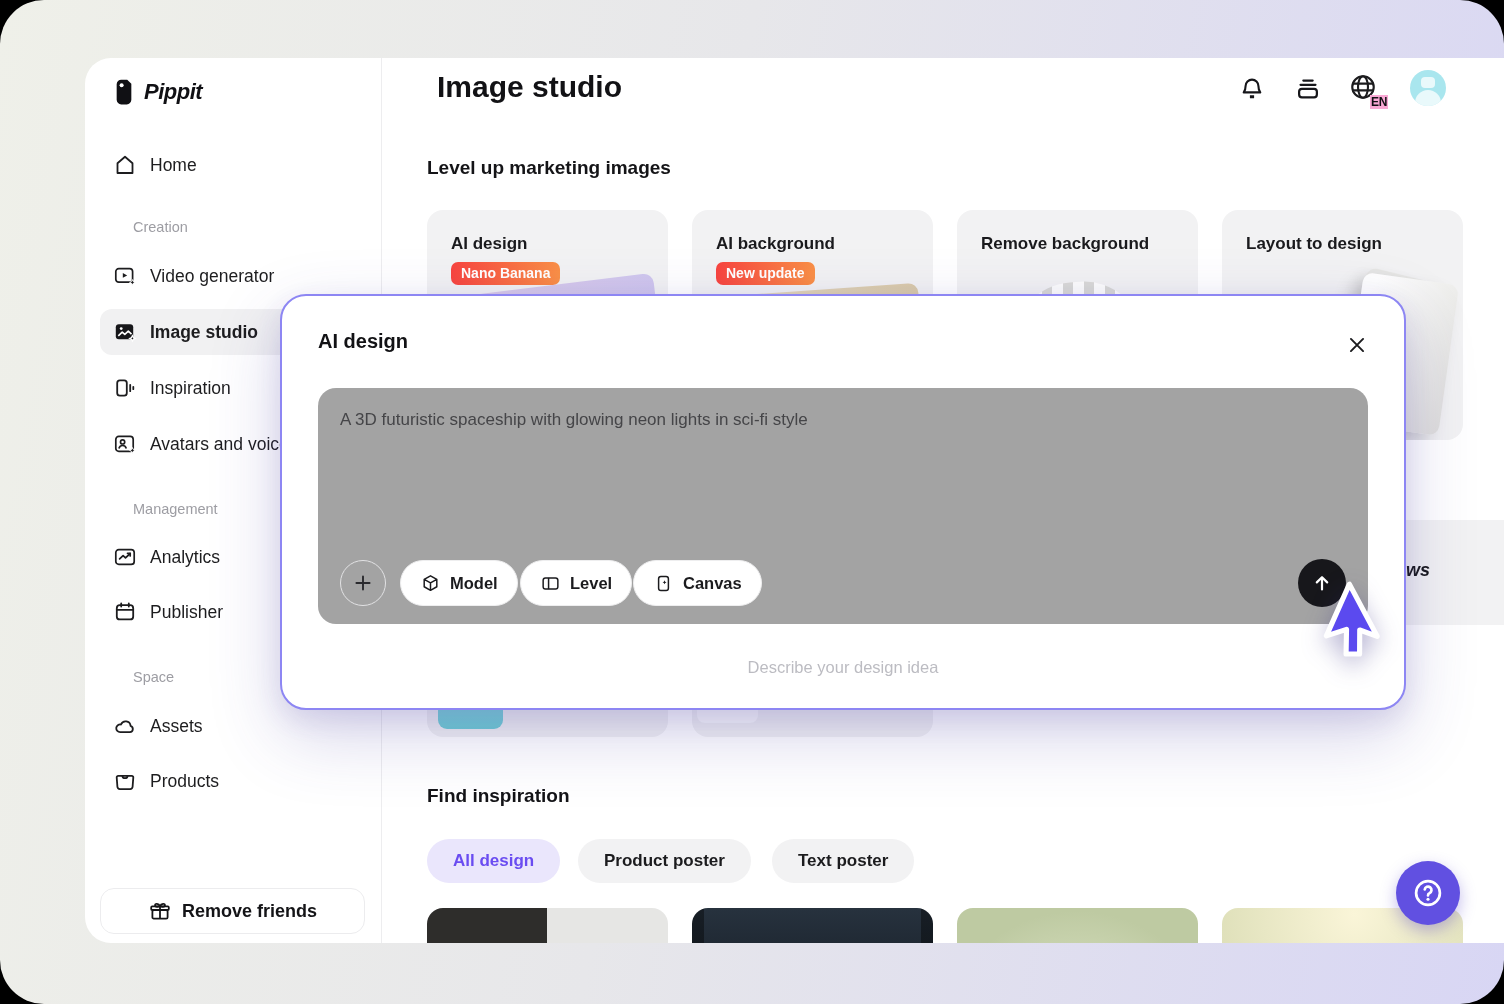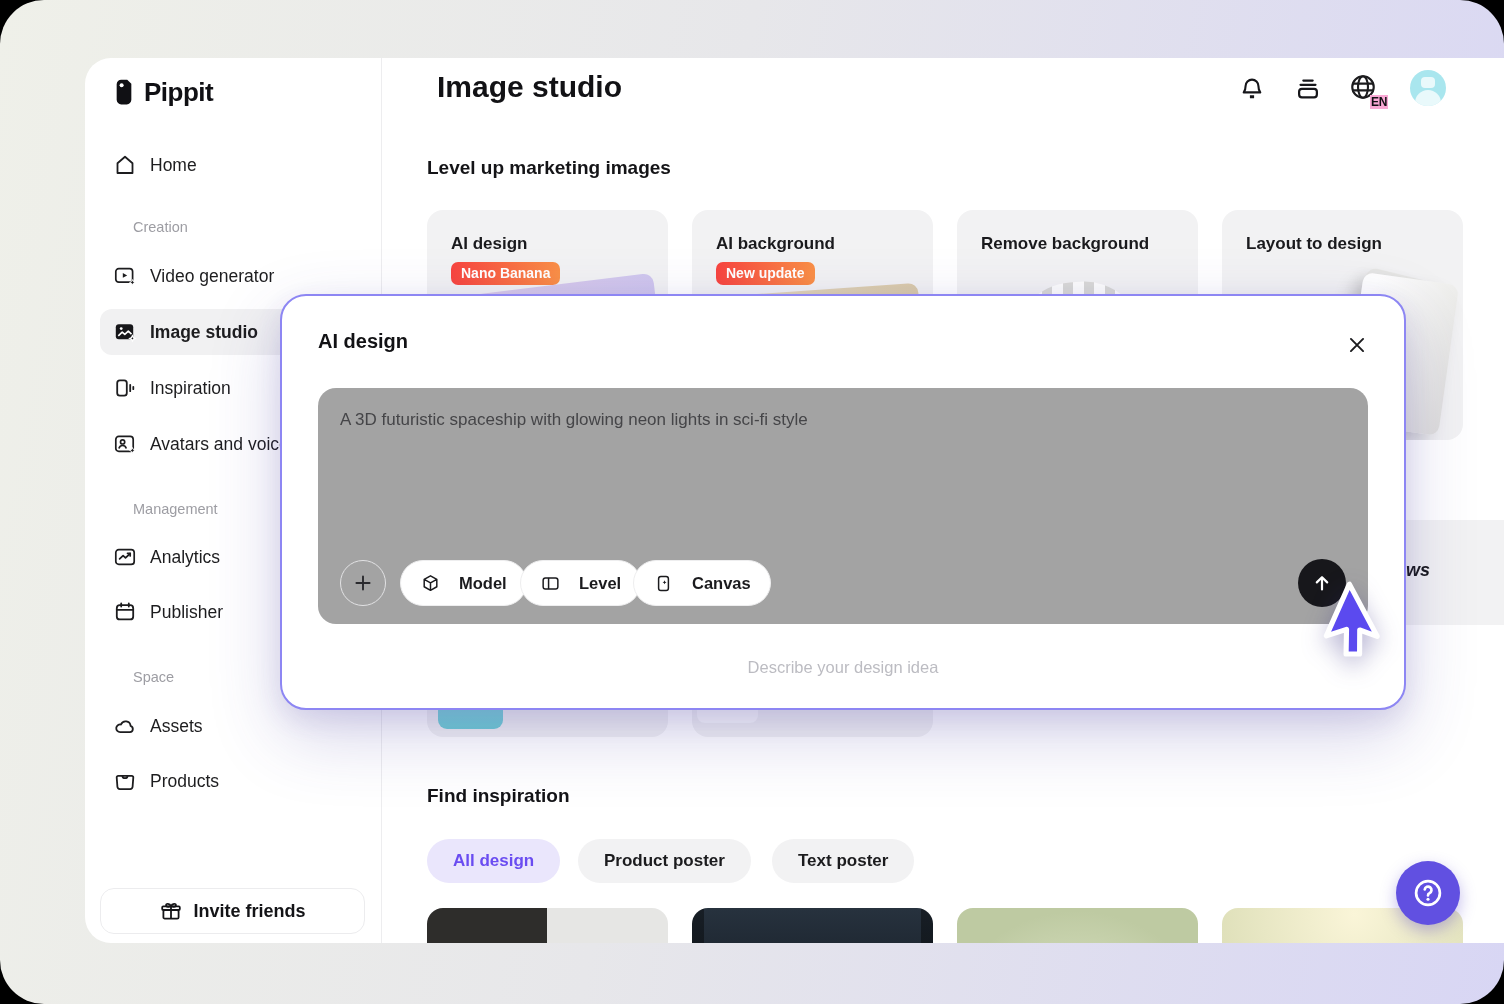--- a/index.html
+++ b/index.html
@@ -8,21 +8,21 @@
           font-family:"Liberation Sans","DejaVu Sans",sans-serif;color:#1c1c1e;}
   
   .frame{position:absolute;inset:0;border-radius:44px;overflow:hidden;
          background:linear-gradient(100deg,#eff0e9 0%,#e7e7ea 45%,#d8d6f4 100%);}
   
   .app{position:absolute;left:85px;top:58px;width:1419px;height:885px;background:#fff;
        border-radius:26px 0 0 26px;overflow:hidden;}
   
   .sidebar-divider{position:absolute;left:296px;top:0;width:1px;height:885px;background:#ededef;}
   .logo{position:absolute;left:28px;top:14px;display:flex;align-items:center;gap:9px;height:40px;}
-  .logo-text{font-size:26px;font-weight:800;letter-spacing:-.5px;color:#101014;}
+  .logo-text{font-size:22px;font-weight:800;letter-spacing:-.5px;color:#101014;font-style:italic;}
   .nav-label{position:absolute;left:28px;font-size:14.5px;font-weight:500;color:#9d9da3;margin-left:20px;}
   .nav-item{position:absolute;left:15px;width:266px;height:36px;padding:0 13px;border-radius:12px;
             display:flex;align-items:center;gap:13px;font-size:17.5px;font-weight:500;color:#1d1d1f;cursor:pointer;}
   .nav-item.active{background:#f1f1f2;font-weight:700;height:46px;}
   .ic{width:24px;height:24px;flex:none;}
   .invite-btn{position:absolute;left:15px;top:830px;width:265px;height:46px;border:1.5px solid #ececee;
               border-radius:14px;background:#fff;display:flex;align-items:center;justify-content:center;
               gap:10px;font-size:18px;font-weight:700;color:#141417;cursor:pointer;}
   
   .page-title{position:absolute;left:352px;top:12px;font-size:30px;font-weight:800;color:#121215;}
@@ -78,21 +78,21 @@
   .modal{position:absolute;left:280px;top:294px;width:1126px;height:416px;background:#fff;z-index:10;
          border:2px solid #8d86f3;border-radius:26px;
          box-shadow:0 26px 70px rgba(70,60,160,.22),0 10px 26px rgba(70,60,160,.12);}
   .modal-title{position:absolute;left:36px;top:34px;font-size:20px;font-weight:700;color:#121215;}
   .modal-close{position:absolute;right:34px;top:36px;width:26px;height:26px;color:#1b1b1e;cursor:pointer;}
   .prompt-box{position:absolute;left:36px;top:92px;width:1050px;height:236px;border-radius:18px;
               background:#a3a3a3;cursor:text;}
   .prompt-text{position:absolute;left:22px;top:20px;right:22px;font-size:17px;color:#454548;line-height:1.4;}
   .ctrl{position:absolute;bottom:18px;height:46px;display:inline-flex;align-items:center;cursor:pointer;}
   .plus-btn{left:22px;width:46px;justify-content:center;border:1.5px solid #e2e2e4;border-radius:50%;color:#2a2a2e;}
-  .pill{background:#fff;border:1px solid #eeeeef;border-radius:23px;padding:0 19px;gap:18px;
+  .pill{background:#fff;border:1px solid #eeeeef;border-radius:23px;padding:0 19px;gap:9px;
         font-size:16.5px;font-weight:600;color:#1b1b1e;}
   .pill .ic{width:21px;height:21px;}
   .submit-btn{right:22px;width:48px;height:48px;bottom:17px;background:#17171b;border-radius:50%;
               justify-content:center;color:#fff;}
   .hint{position:absolute;left:0;right:0;top:362px;text-align:center;font-size:16.5px;color:#bcbcc2;}
   
   .cursor{position:absolute;left:1300px;top:577px;z-index:30;pointer-events:none;
           filter:drop-shadow(0 8px 12px rgba(50,40,130,.35));}
 </style>
 </head>
@@ -217,21 +217,21 @@
 
     <div class="invite-btn">
       <span class="ic">
         <svg viewBox="0 0 24 24" fill="none" stroke="currentColor" stroke-width="1.8" stroke-linejoin="round">
             <rect x="4.4" y="11" width="15.2" height="8.6" rx="1.4"></rect>
             <rect x="3.2" y="7.4" width="17.6" height="3.6" rx="1"></rect>
             <path d="M12 7.4 v12.2"></path>
             <path d="M12 7.2 c-1.2-3.2-5.4-3-4.9-.7 .4 1.7 3 1.4 4.9.7 Z M12 7.2 c1.2-3.2 5.4-3 4.9-.7 -.4 1.7-3 1.4-4.9.7 Z"></path>
           </svg>
       </span>
-      <span>Invite friends</span>
+      <span>Remove friends</span>
     </div>
 
     <div class="page-title">Image studio</div>
 
     <div class="top-icon" style="left:1153px;">
       <svg viewBox="0 0 24 24" fill="none" stroke="currentColor" stroke-width="1.8" stroke-linejoin="round">
           <path d="M12 4 a5.5 5.5 0 0 1 5.5 5.5 c0 3.2.8 4.4 1.6 5.4 H4.9 c.8-1 1.6-2.2 1.6-5.4 A5.5 5.5 0 0 1 12 4 Z"></path>
           <path d="M10.2 18.6 h3.6" stroke-width="2.6"></path>
         </svg>
     </div>

